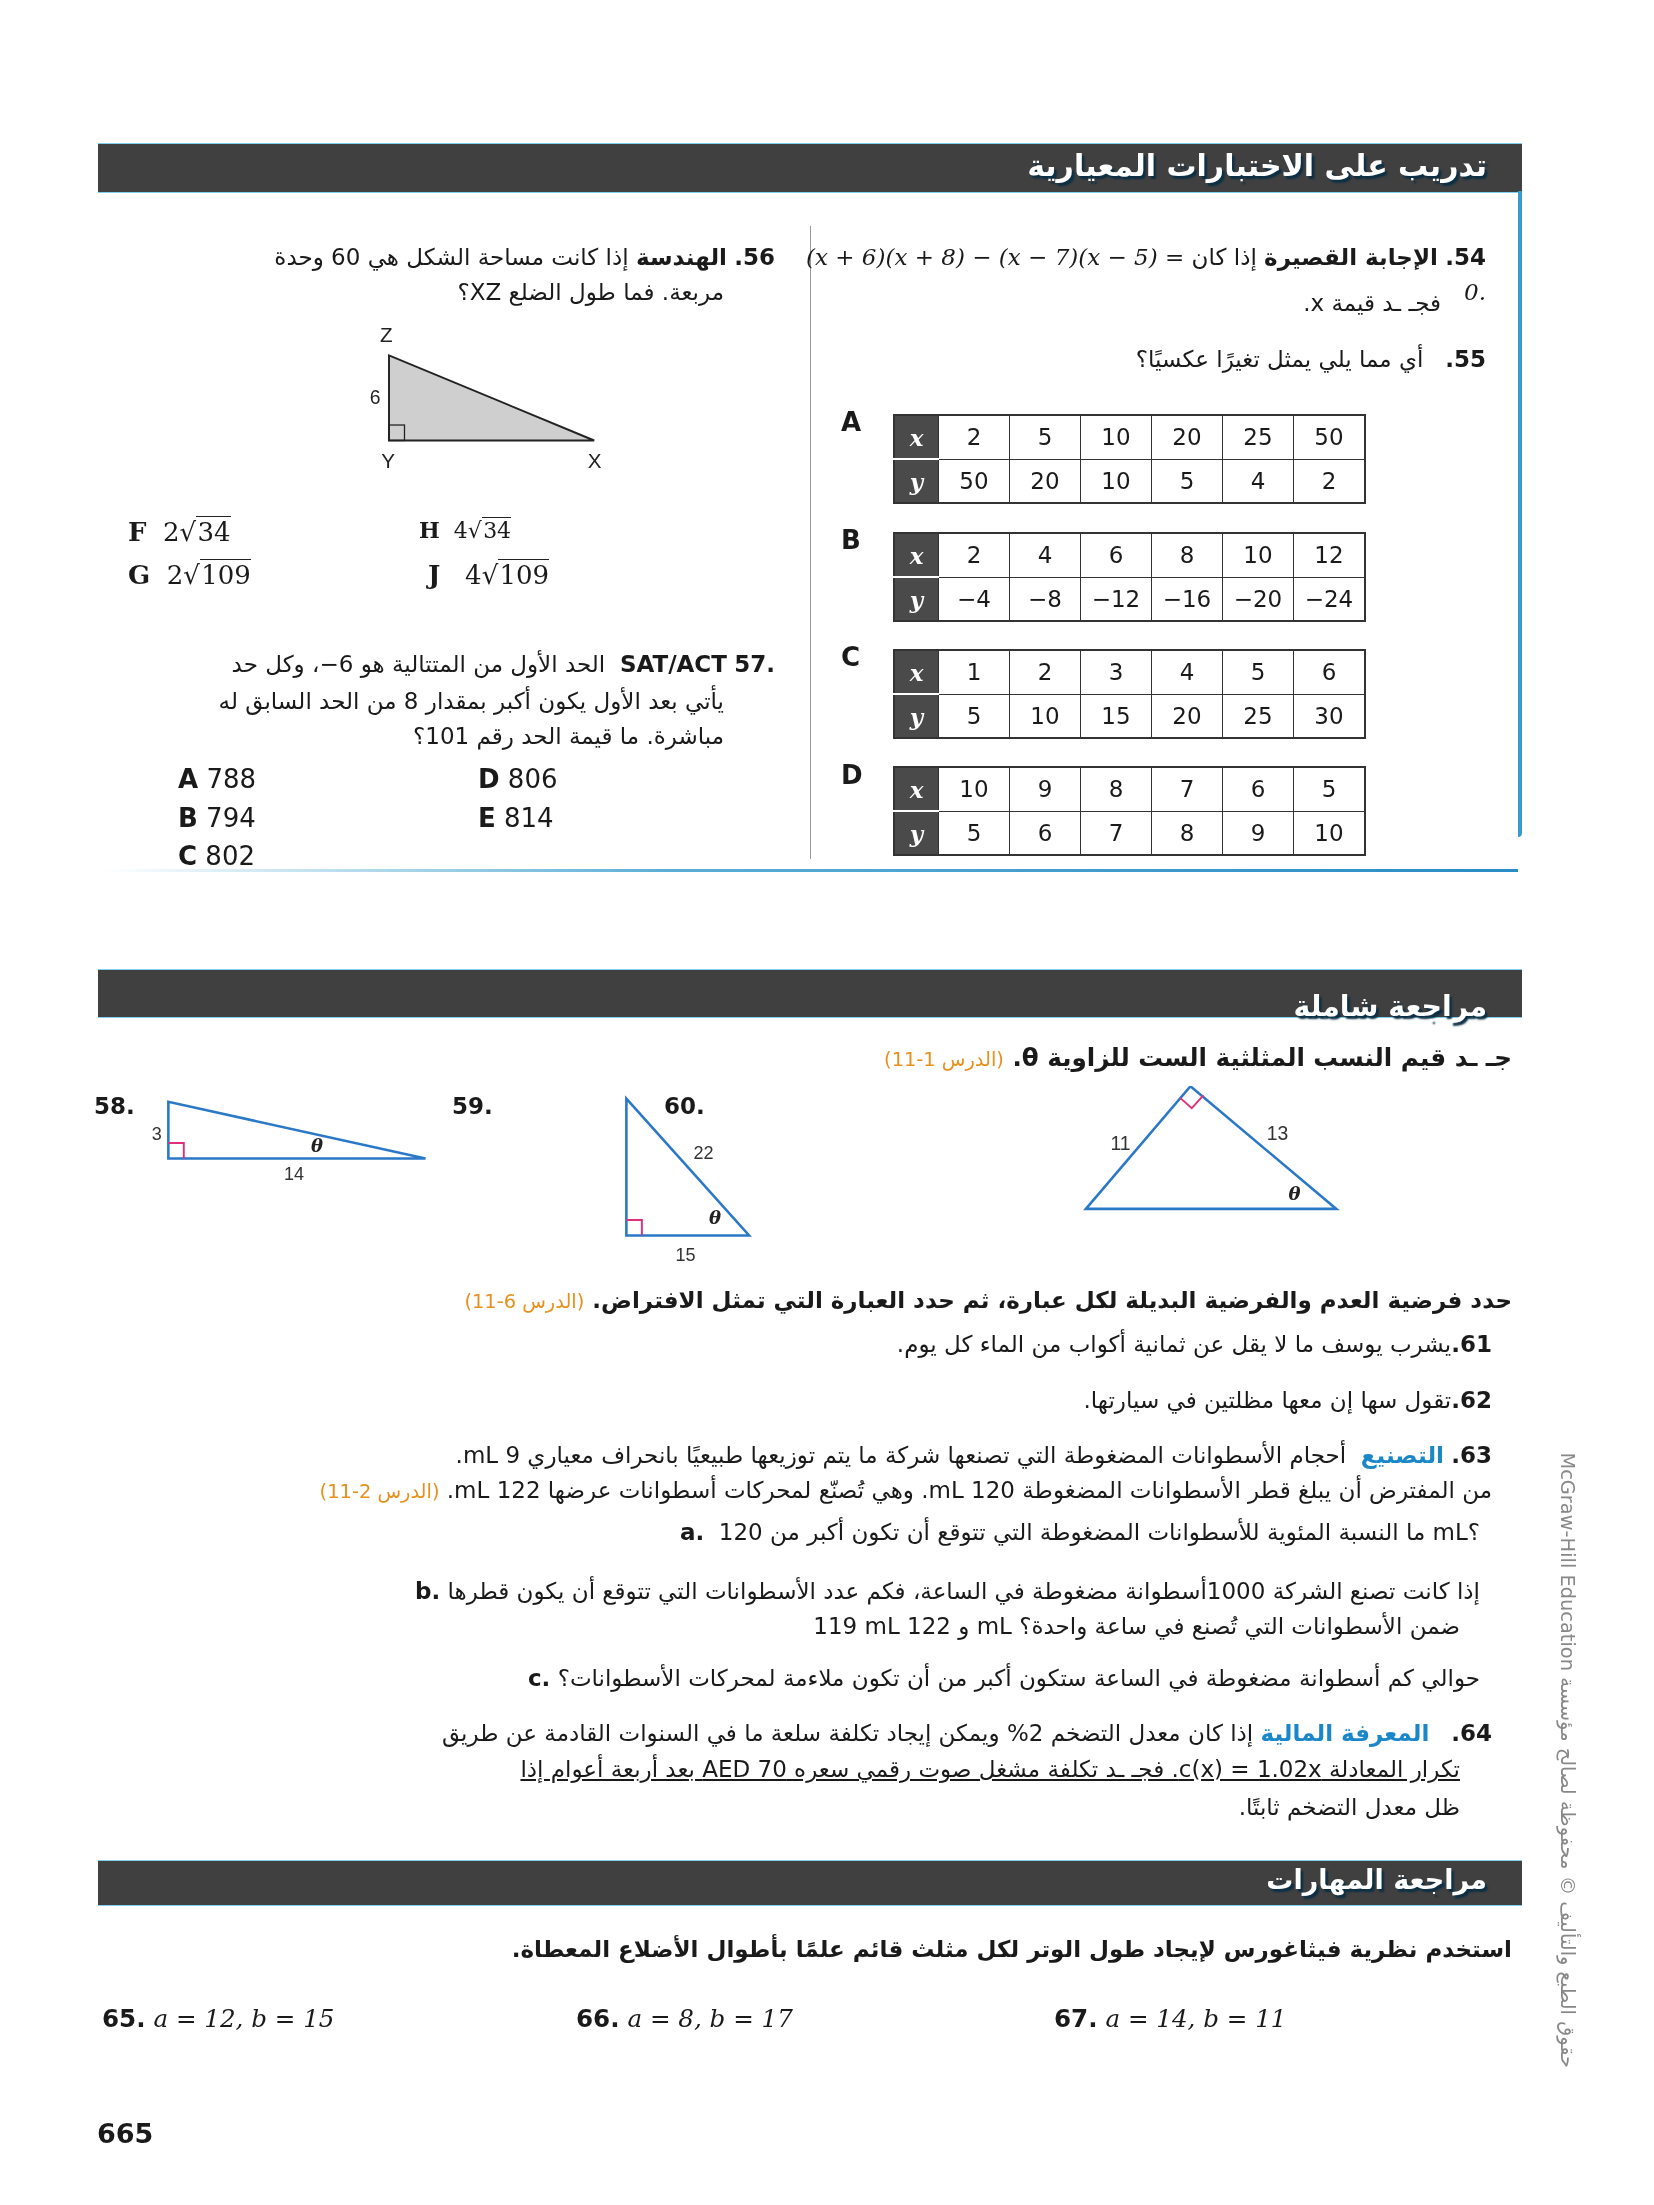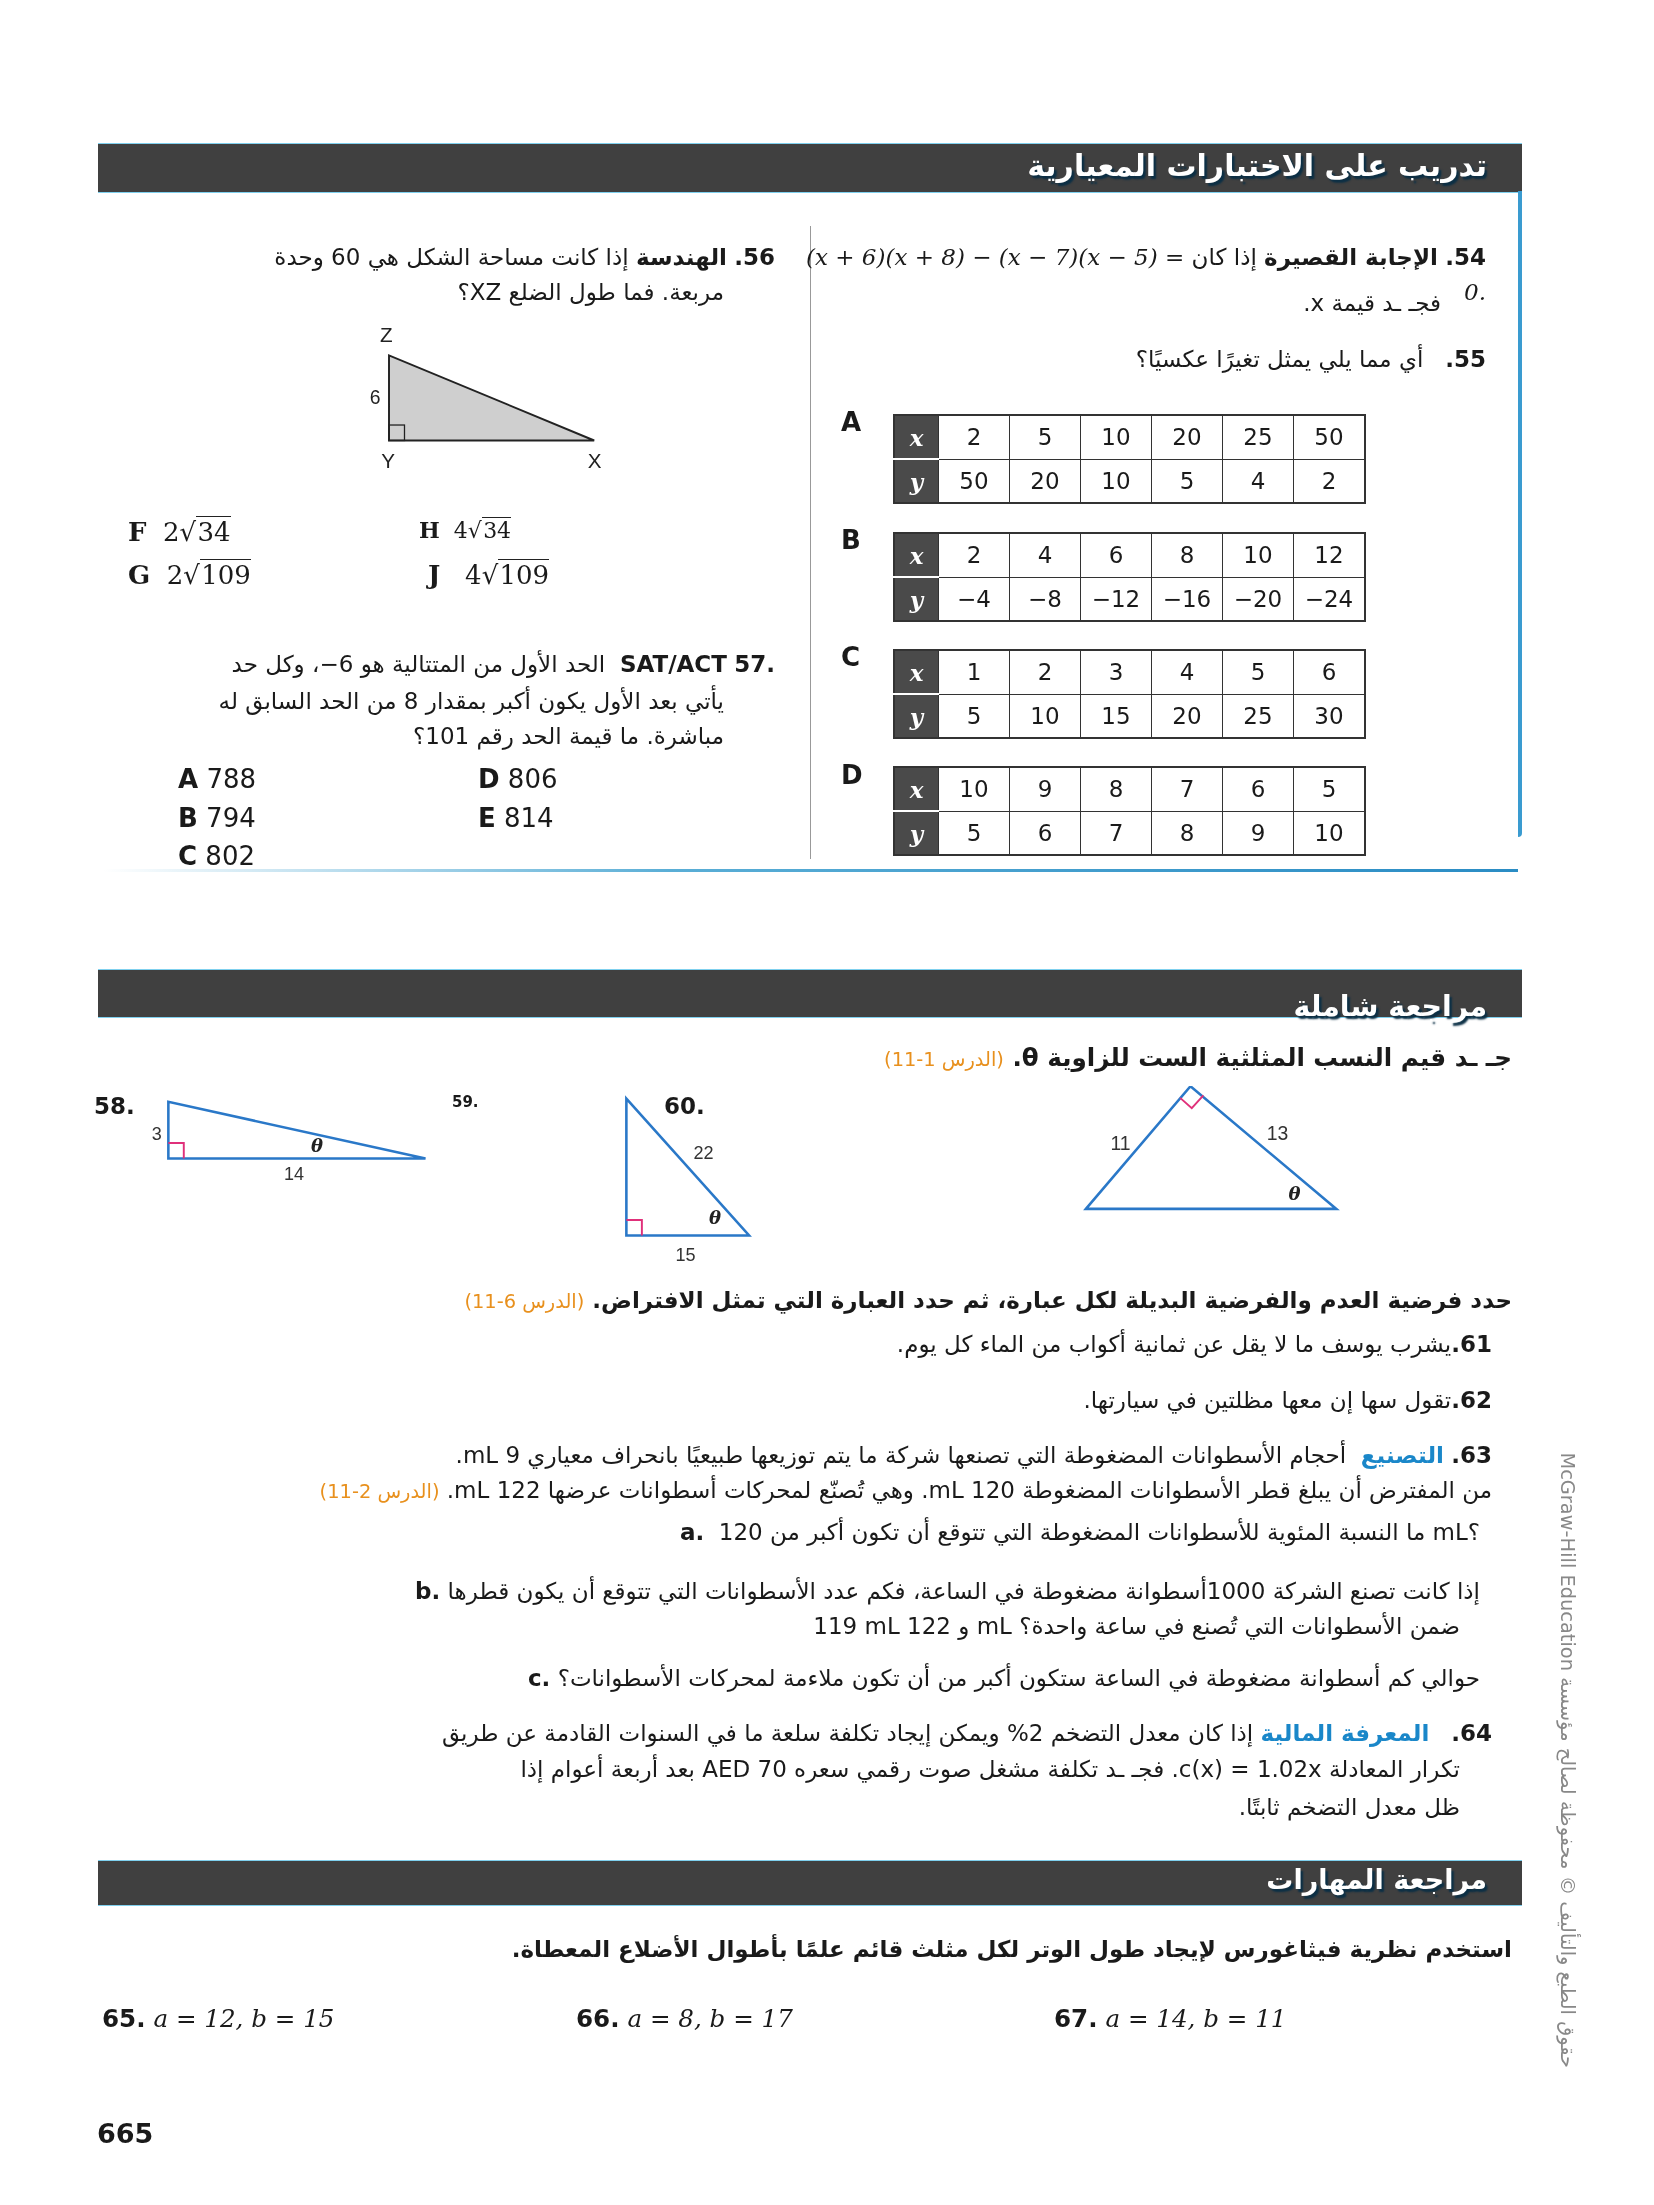--- a/index.html
+++ b/index.html
@@ -202,21 +202,21 @@
 
 <div class="abs bold" style="left:94px;top:1093px;font-size:23px;">58.</div>
 <svg class="abs" style="left:142px;top:1098px;" width="297" height="90" viewBox="0 0 460 140">
   <polygon points="40,6 40,94 440,94" fill="none" stroke="#2a78c8" stroke-width="4"></polygon>
   <polyline points="40,70 64,70 64,94" fill="none" stroke="#e0307a" stroke-width="3"></polyline>
   <text x="14" y="66" font-size="28" font-family="Liberation Sans, sans-serif" fill="#333">3</text>
   <text x="220" y="128" font-size="28" font-family="Liberation Sans, sans-serif" fill="#333">14</text>
   <text x="262" y="84" font-size="28" font-style="italic" font-weight="bold" font-family="DejaVu Serif, serif" fill="#222">θ</text>
 </svg>
 
-<div class="abs bold" style="left:452px;top:1093px;font-size:15px;">59.</div>
+<div class="abs bold" style="left:452px;top:1093px;font-size:23px;">59.</div>
 <div class="abs bold" style="left:664px;top:1093px;font-size:23px;">60.</div>
 <svg class="abs" style="left:607px;top:1092px;" width="155" height="181" viewBox="0 0 240 280">
   <polygon points="30,10 30,222 220,222" fill="none" stroke="#2a78c8" stroke-width="4"></polygon>
   <polyline points="30,198 54,198 54,222" fill="none" stroke="#e0307a" stroke-width="3"></polyline>
   <text x="134" y="104" font-size="28" font-family="Liberation Sans, sans-serif" fill="#333">22</text>
   <text x="106" y="262" font-size="28" font-family="Liberation Sans, sans-serif" fill="#333">15</text>
   <text x="158" y="204" font-size="28" font-style="italic" font-weight="bold" font-family="DejaVu Serif, serif" fill="#222">θ</text>
 </svg>
 
 <svg class="abs" style="left:1073px;top:1086px;" width="284" height="149" viewBox="0 0 440 230">
@@ -258,21 +258,21 @@
 <div class="abs rtl qtext" style="right:194px;top:1609px;width:1098px;">119 mL و 122 mL ضمن الأسطوانات التي تُصنع في ساعة واحدة؟</div>
 <div class="abs rtl qtext" style="right:174px;top:1661px;width:1163px;">
   <span class="qnum">c.</span>&nbsp;<span>حوالي كم أسطوانة مضغوطة في الساعة ستكون أكبر من أن تكون ملاءمة لمحركات الأسطوانات؟</span>
 </div>
 
 <div class="abs rtl qtext" style="right:162px;top:1716px;width:1163px;">
   <span class="qnum">64.</span>&nbsp;&nbsp;
   <span class="blue-label">المعرفة المالية</span>
   <span>إذا كان معدل التضخم 2% ويمكن إيجاد تكلفة سلعة ما في السنوات القادمة عن طريق</span>
 </div>
-<div class="abs rtl qtext" style="right:194px;top:1752px;width:1163px;">تكرار المعادلة c(x) = 1.02x. فجـ ـد تكلفة مشغل صوت رقمي سعره AED 70 بعد أربعة أعوام إذا</div>
+<div class="abs rtl qtext" style="right:194px;top:1752px;width:1163px;text-decoration:underline;">تكرار المعادلة c(x) = 1.02x. فجـ ـد تكلفة مشغل صوت رقمي سعره AED 70 بعد أربعة أعوام إذا</div>
 <div class="abs rtl qtext" style="right:194px;top:1790px;width:1034px;">ظل معدل التضخم ثابتًا.</div>
 
 <div class="banner" style="top:1860px;height:44px;">
   <div class="banner-title" style="top:2.6px;font-size:27px;">مراجعة المهارات</div>
 </div>
 
 <div class="abs rtl" style="right:142px;top:1936px;width:1163px;font-size:23px;font-weight:bold;">استخدم نظرية فيثاغورس لإيجاد طول الوتر لكل مثلث قائم علمًا بأطوال الأضلاع المعطاة.</div>
 
 <div class="abs" style="left:102px;top:2004px;font-size:24.6px;">
   <span class="bold">65.</span> <span class="math">a = 12, b = 15</span>

